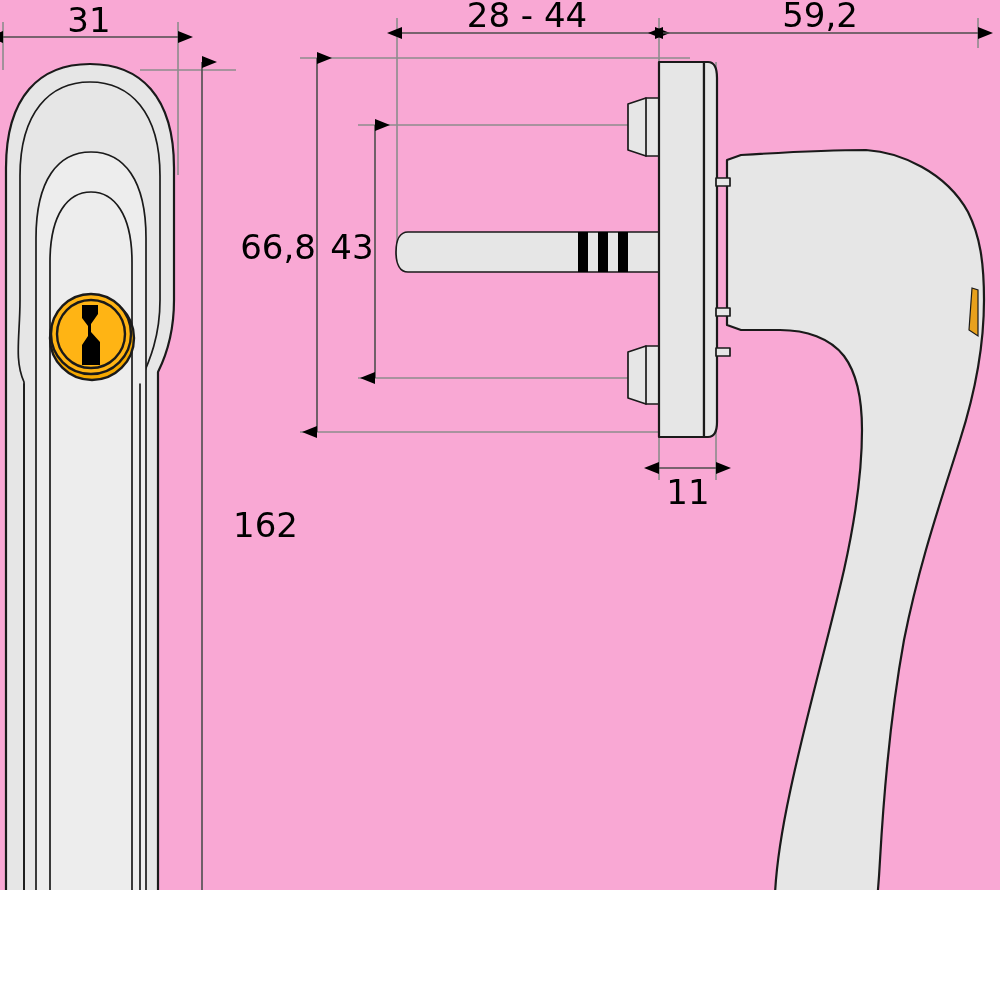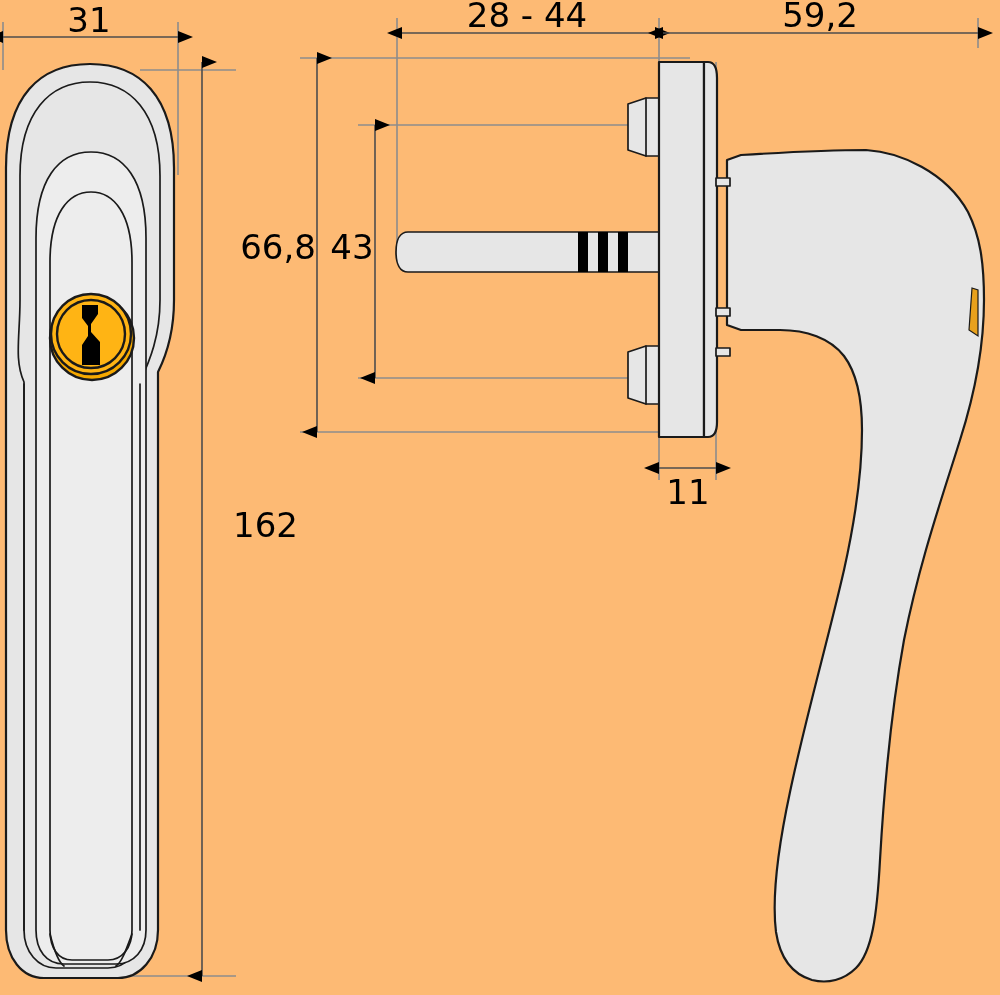--- a/index.html
+++ b/index.html
@@ -7,22 +7,22 @@
     margin: 0;
     padding: 0;
     background: #ffffff;
   }
   body {
     font-family: "DejaVu Sans", "Liberation Sans", sans-serif;
   }
   #drawing-root {
     position: relative;
     width: 1000px;
-    height: 995px;
-    background: #fdba74;
+    height: 890px;
+    background: #f9a8d4;
     overflow: hidden;
   }
   svg.drawing {
     display: block;
     width: 1000px;
     height: 995px;
   }
   .dim-text {
     font-family: "DejaVu Sans", "Liberation Sans", sans-serif;
     font-size: 34px;

